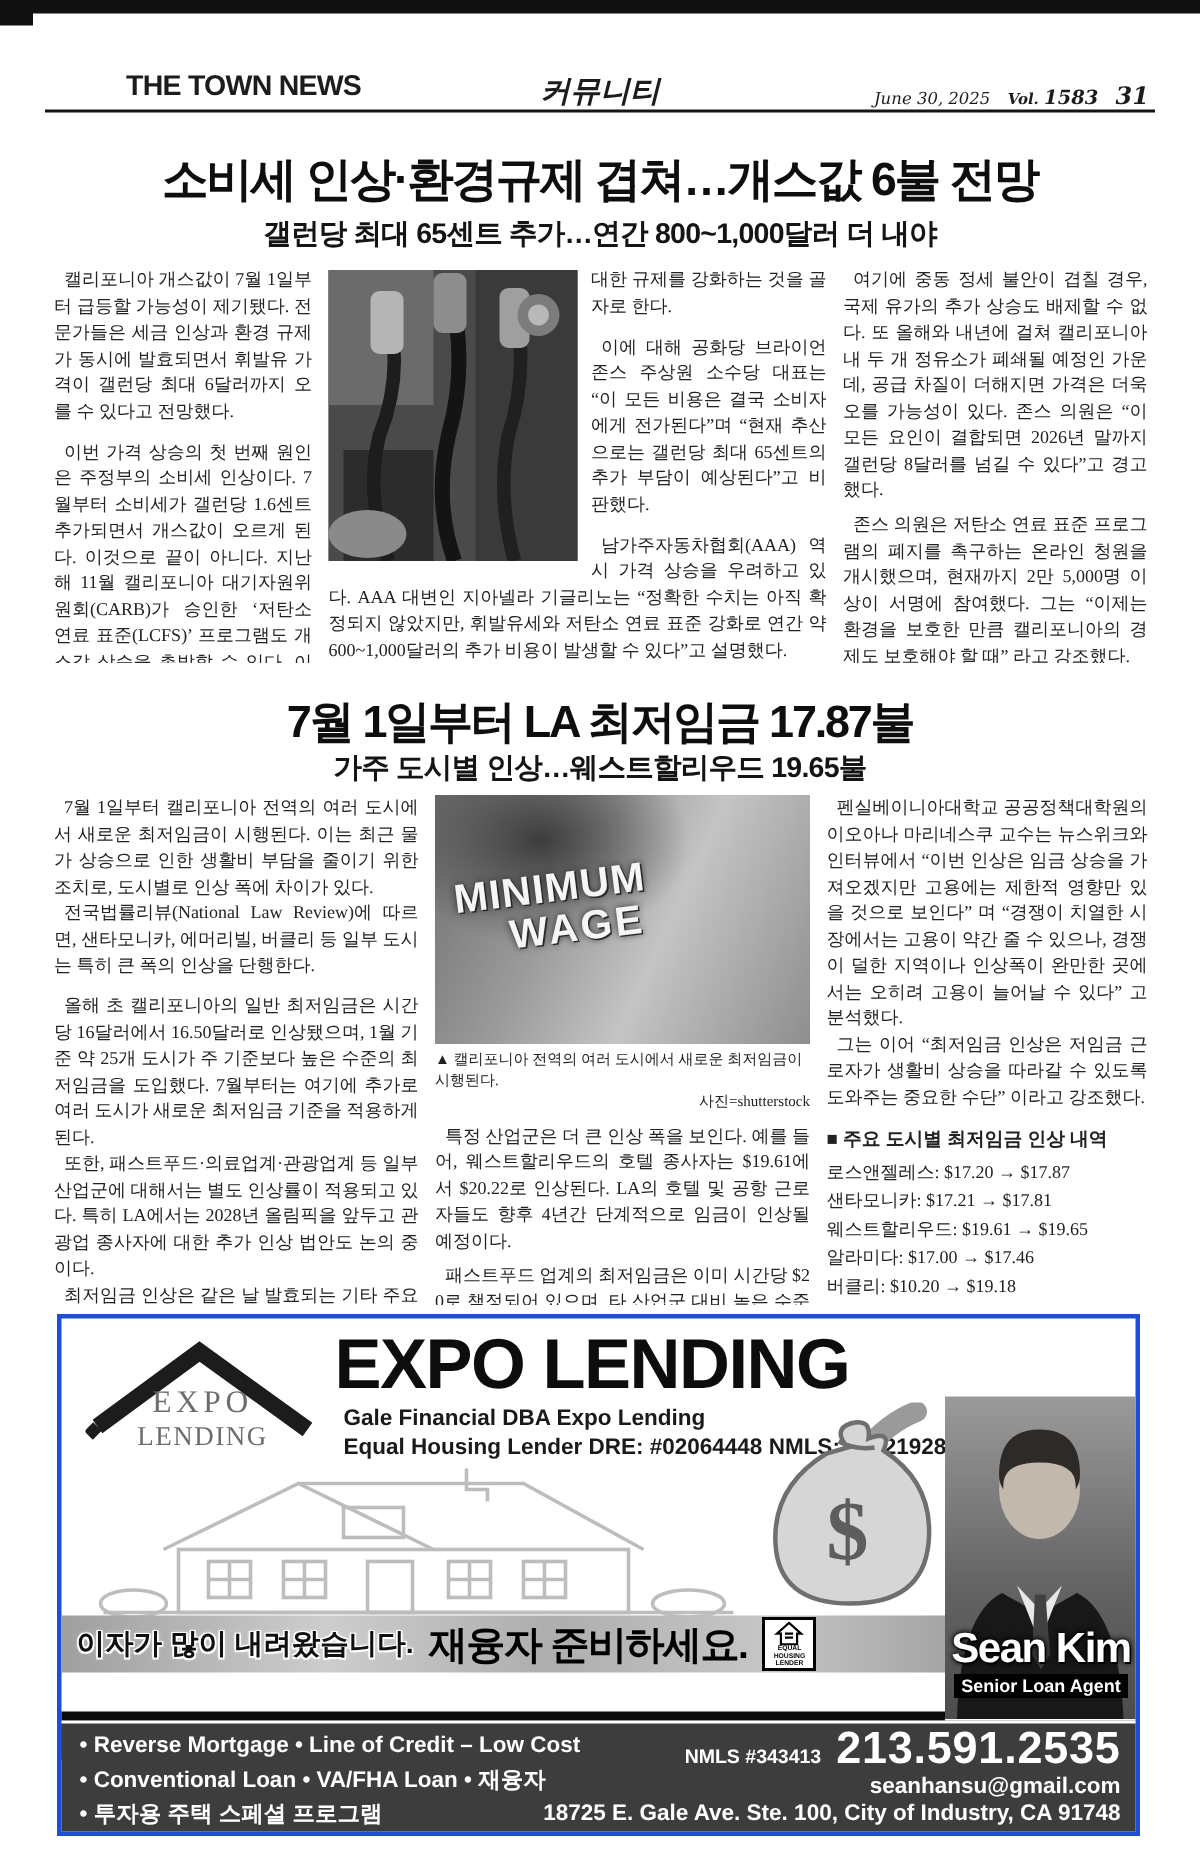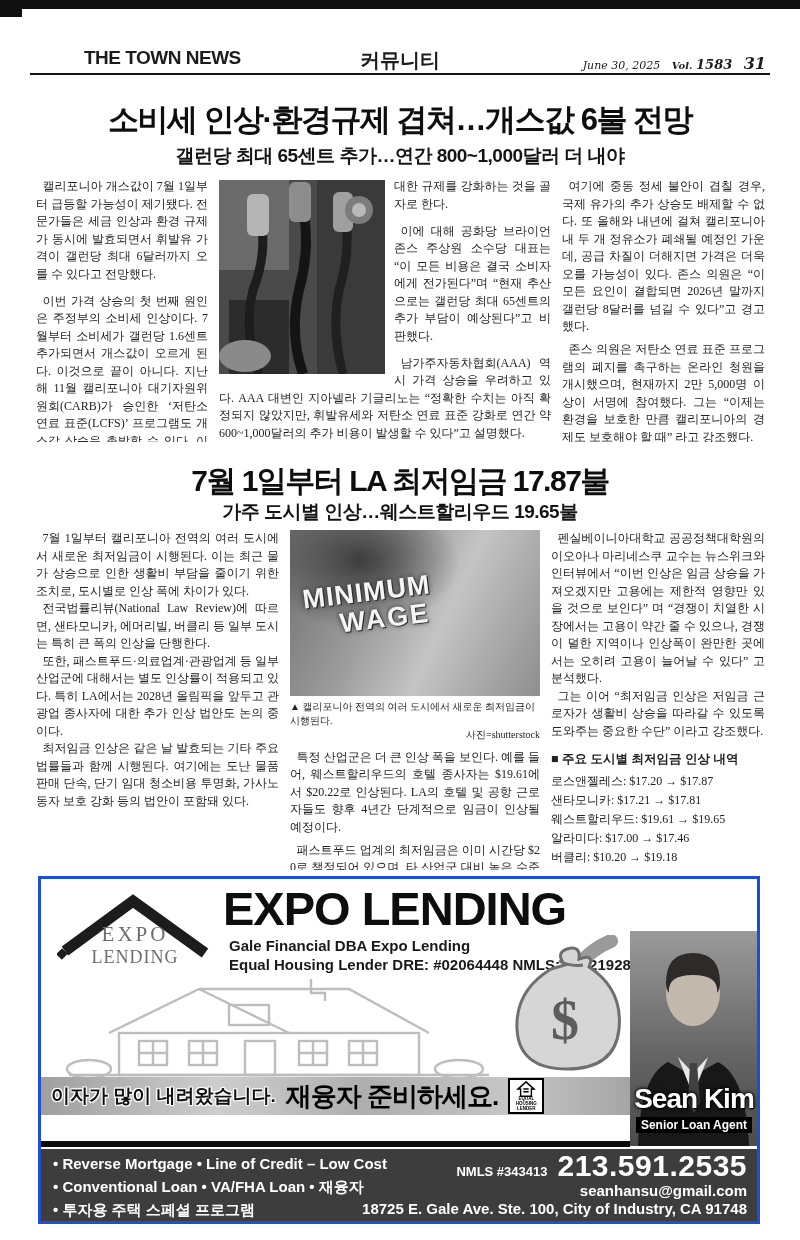--- a/index.html
+++ b/index.html
@@ -4,21 +4,21 @@
 <style>
   html,body{margin:0;padding:0;background:#e8e8e8;}
   .page{position:relative;width:800px;height:1240px;background:#ffffff;margin:0 auto;overflow:hidden;
         font-family:"Liberation Serif","DejaVu Serif",serif;color:#1c1c1c;}
   
   .top-strip{position:absolute;top:0;left:0;width:100%;height:9px;background:#101010;}
   .top-notch{position:absolute;top:0;left:0;width:22px;height:17px;background:#101010;}
   
   .header{position:absolute;top:42px;left:30px;width:740px;height:31px;border-bottom:2px solid #141414;}
   .brand{position:absolute;left:54px;top:5px;font-family:"Liberation Sans",sans-serif;font-weight:900;font-size:19px;letter-spacing:-0.5px;}
-  .section-title{position:absolute;left:0;right:0;top:5px;text-align:center;font-family:"Liberation Sans",sans-serif;font-weight:800;font-size:20px;}
+  .section-title{position:absolute;left:0;right:0;top:5px;text-align:center;font-family:"Liberation Sans",sans-serif;font-weight:800;font-size:20px;font-style:italic;}
   .dateline{position:absolute;right:4px;top:12px;font-family:"DejaVu Serif",serif;font-style:italic;font-size:11px;white-space:nowrap;}
   .dateline .vol-label{font-weight:bold;font-size:10px;margin-left:8px;}
   .dateline .vol-no{font-weight:bold;font-size:13px;}
   .dateline .page-no{font-weight:bold;font-size:16px;margin-left:8px;}
   
   .a-title{position:absolute;left:0;width:100%;text-align:center;font-family:"Liberation Sans",sans-serif;
            font-weight:900;color:#0e0e0e;letter-spacing:-1.5px;margin:0;}
   .a-sub{position:absolute;left:0;width:100%;text-align:center;font-family:"Liberation Sans",sans-serif;
          font-weight:800;color:#141414;letter-spacing:-0.5px;margin:0;}
   #a1-title{top:99px;font-size:31px;}
@@ -150,20 +150,21 @@
     </div>
   </div>
 
   <h1 class="a-title" id="a2-title">7월 1일부터 LA 최저임금 17.87불</h1>
   <h2 class="a-sub" id="a2-sub">가주 도시별 인상…웨스트할리우드 19.65불</h2>
 
   <div class="body-cols" id="a2-body">
     <div class="col c1">
       <p>7월 1일부터 캘리포니아 전역의 여러 도시에서 새로운 최저임금이 시행된다. 이는 최근 물가 상승으로 인한 생활비 부담을 줄이기 위한 조치로, 도시별로 인상 폭에 차이가 있다.</p>
       <p>전국법률리뷰(National Law Review)에 따르면, 샌타모니카, 에머리빌, 버클리 등 일부 도시는 특히 큰 폭의 인상을 단행한다.</p>
+      <p class="gap">올해 초 캘리포니아의 일반 최저임금은 시간당 16달러에서 16.50달러로 인상됐으며, 1월 기준 약 25개 도시가 주 기준보다 높은 수준의 최저임금을 도입했다. 7월부터는 여기에 추가로 여러 도시가 새로운 최저임금 기준을 적용하게 된다.</p>
       <p>또한, 패스트푸드·의료업계·관광업계 등 일부 산업군에 대해서는 별도 인상률이 적용되고 있다. 특히 LA에서는 2028년 올림픽을 앞두고 관광업 종사자에 대한 추가 인상 법안도 논의 중이다.</p>
       <p>최저임금 인상은 같은 날 발효되는 기타 주요 법률들과 함께 시행된다. 여기에는 도난 물품 판매 단속, 단기 임대 청소비용 투명화, 가사노동자 보호 강화 등의 법안이 포함돼 있다.</p>
     </div>
     <div class="col c2">
       <div class="mw-photo">
         <div class="shade"></div>
         <div class="mw-text">
           <span class="l1">MINIMUM</span>
           <span class="l2">WAGE</span>
         </div>

